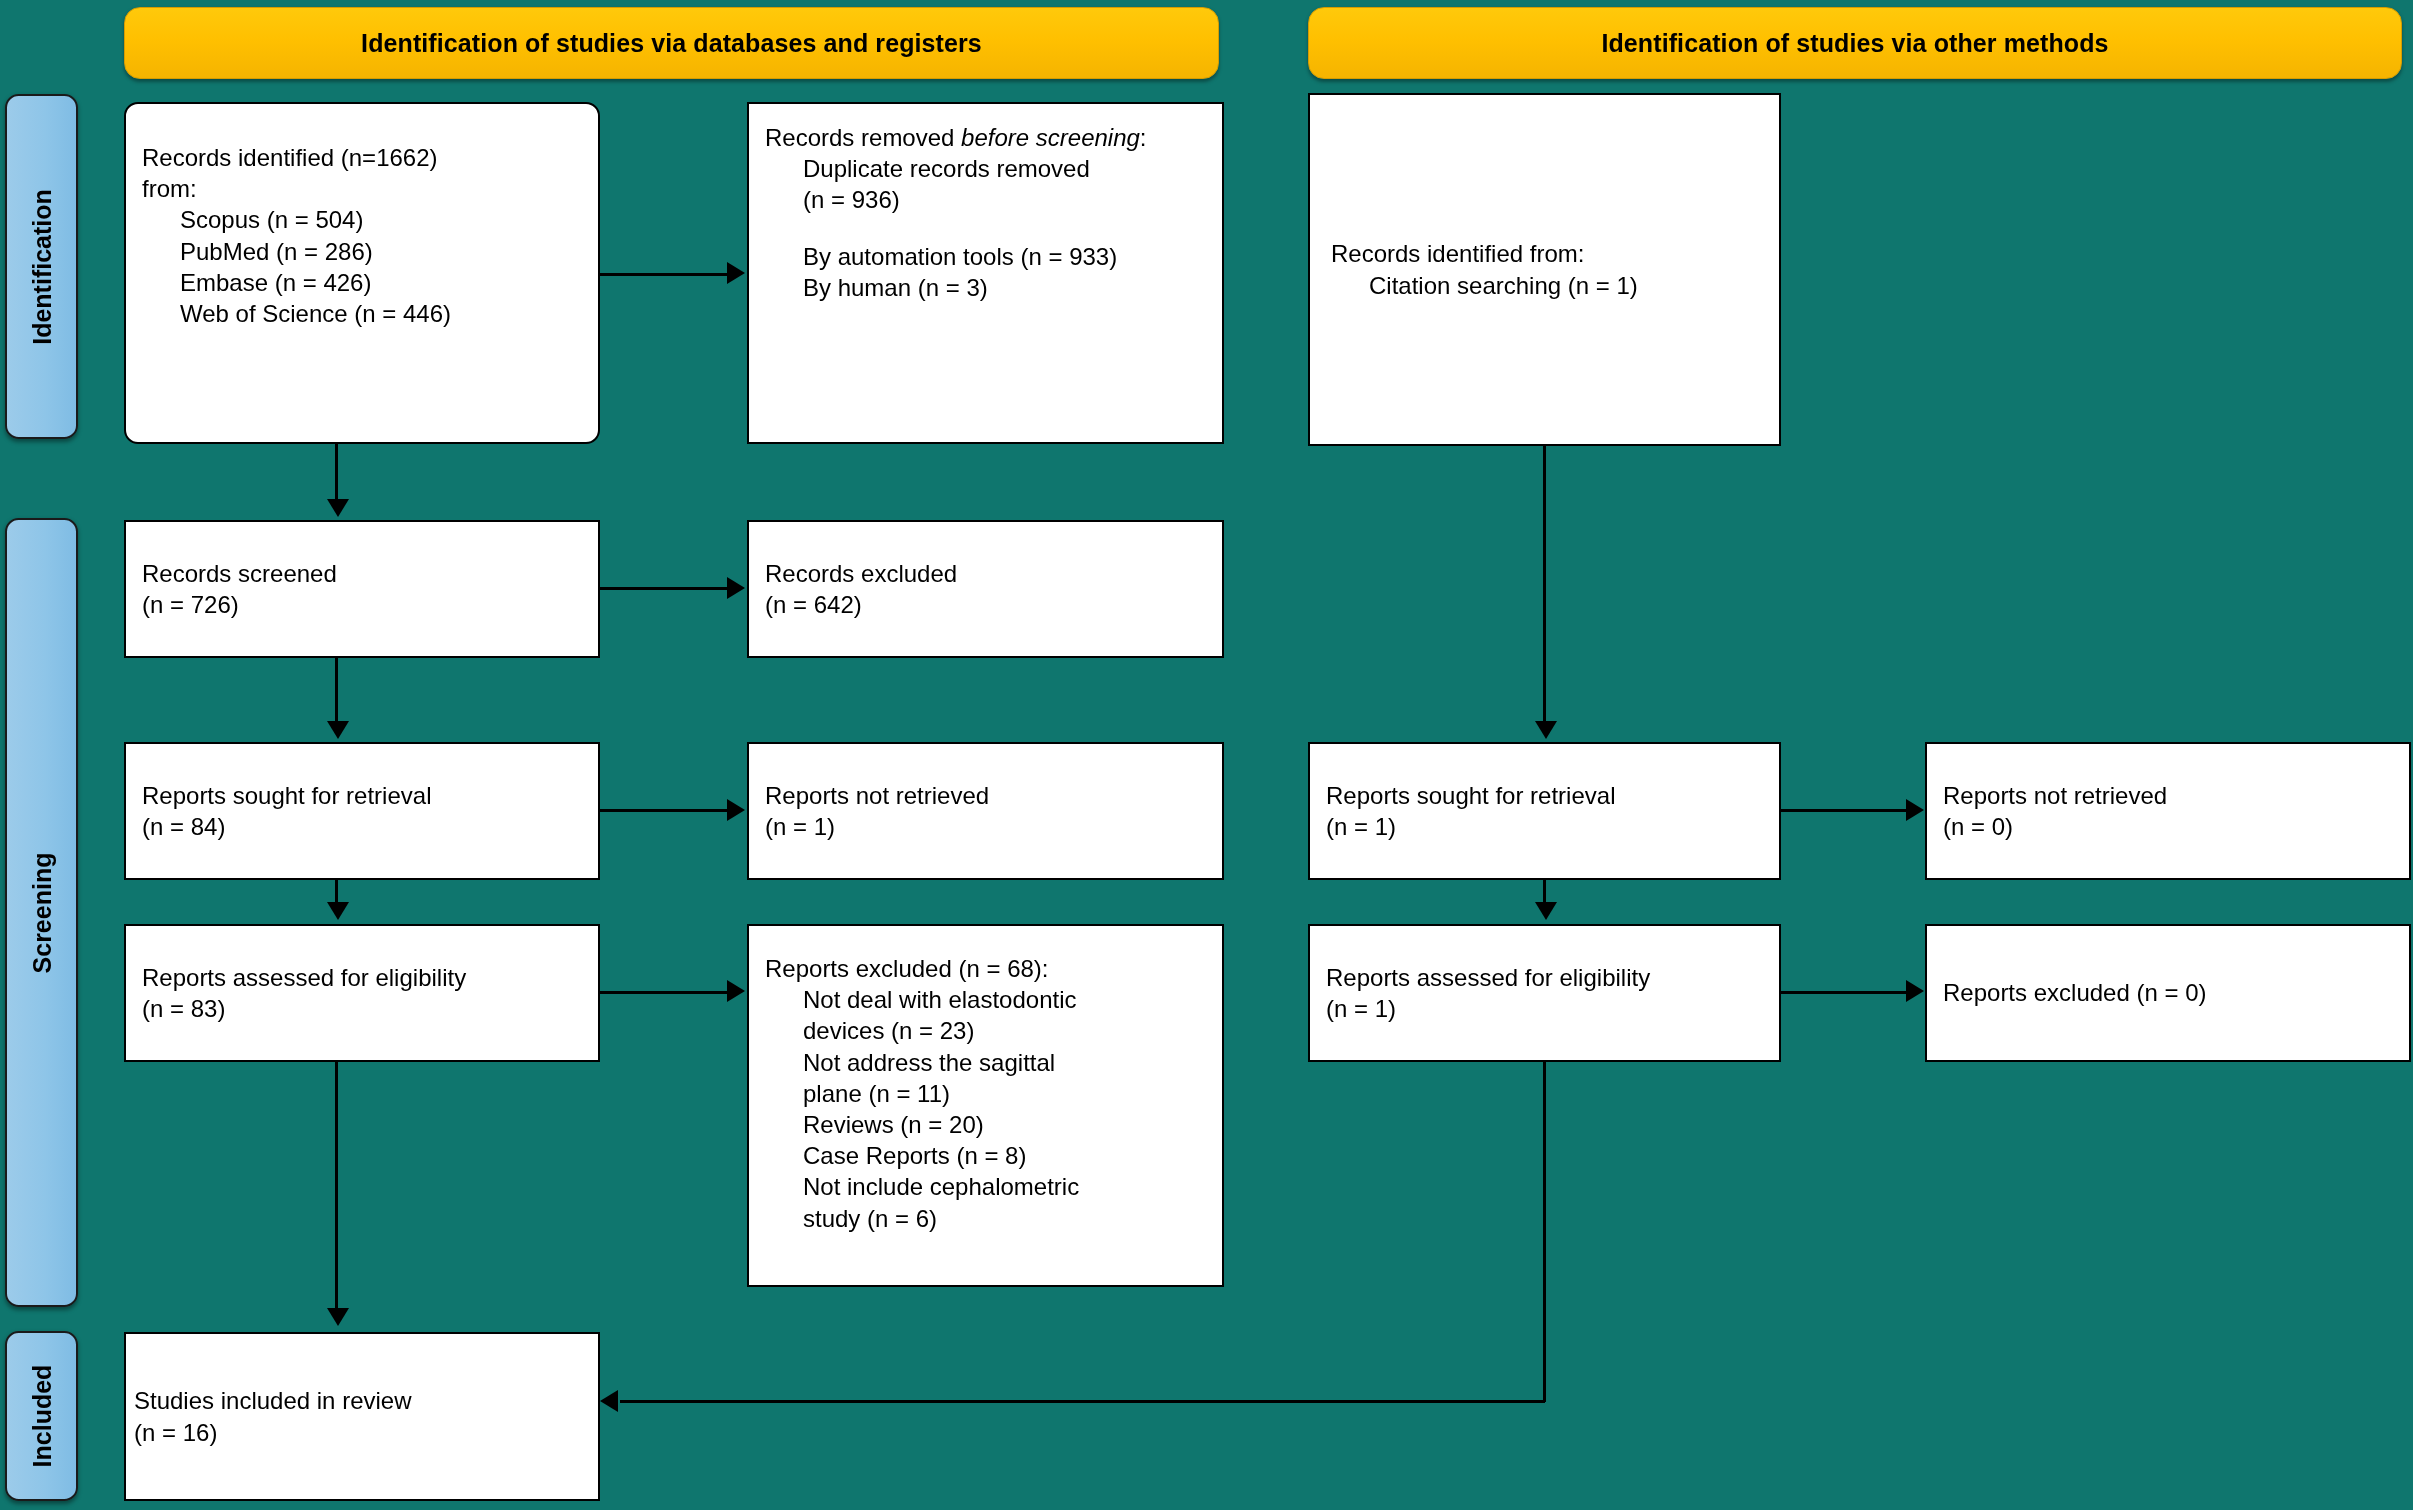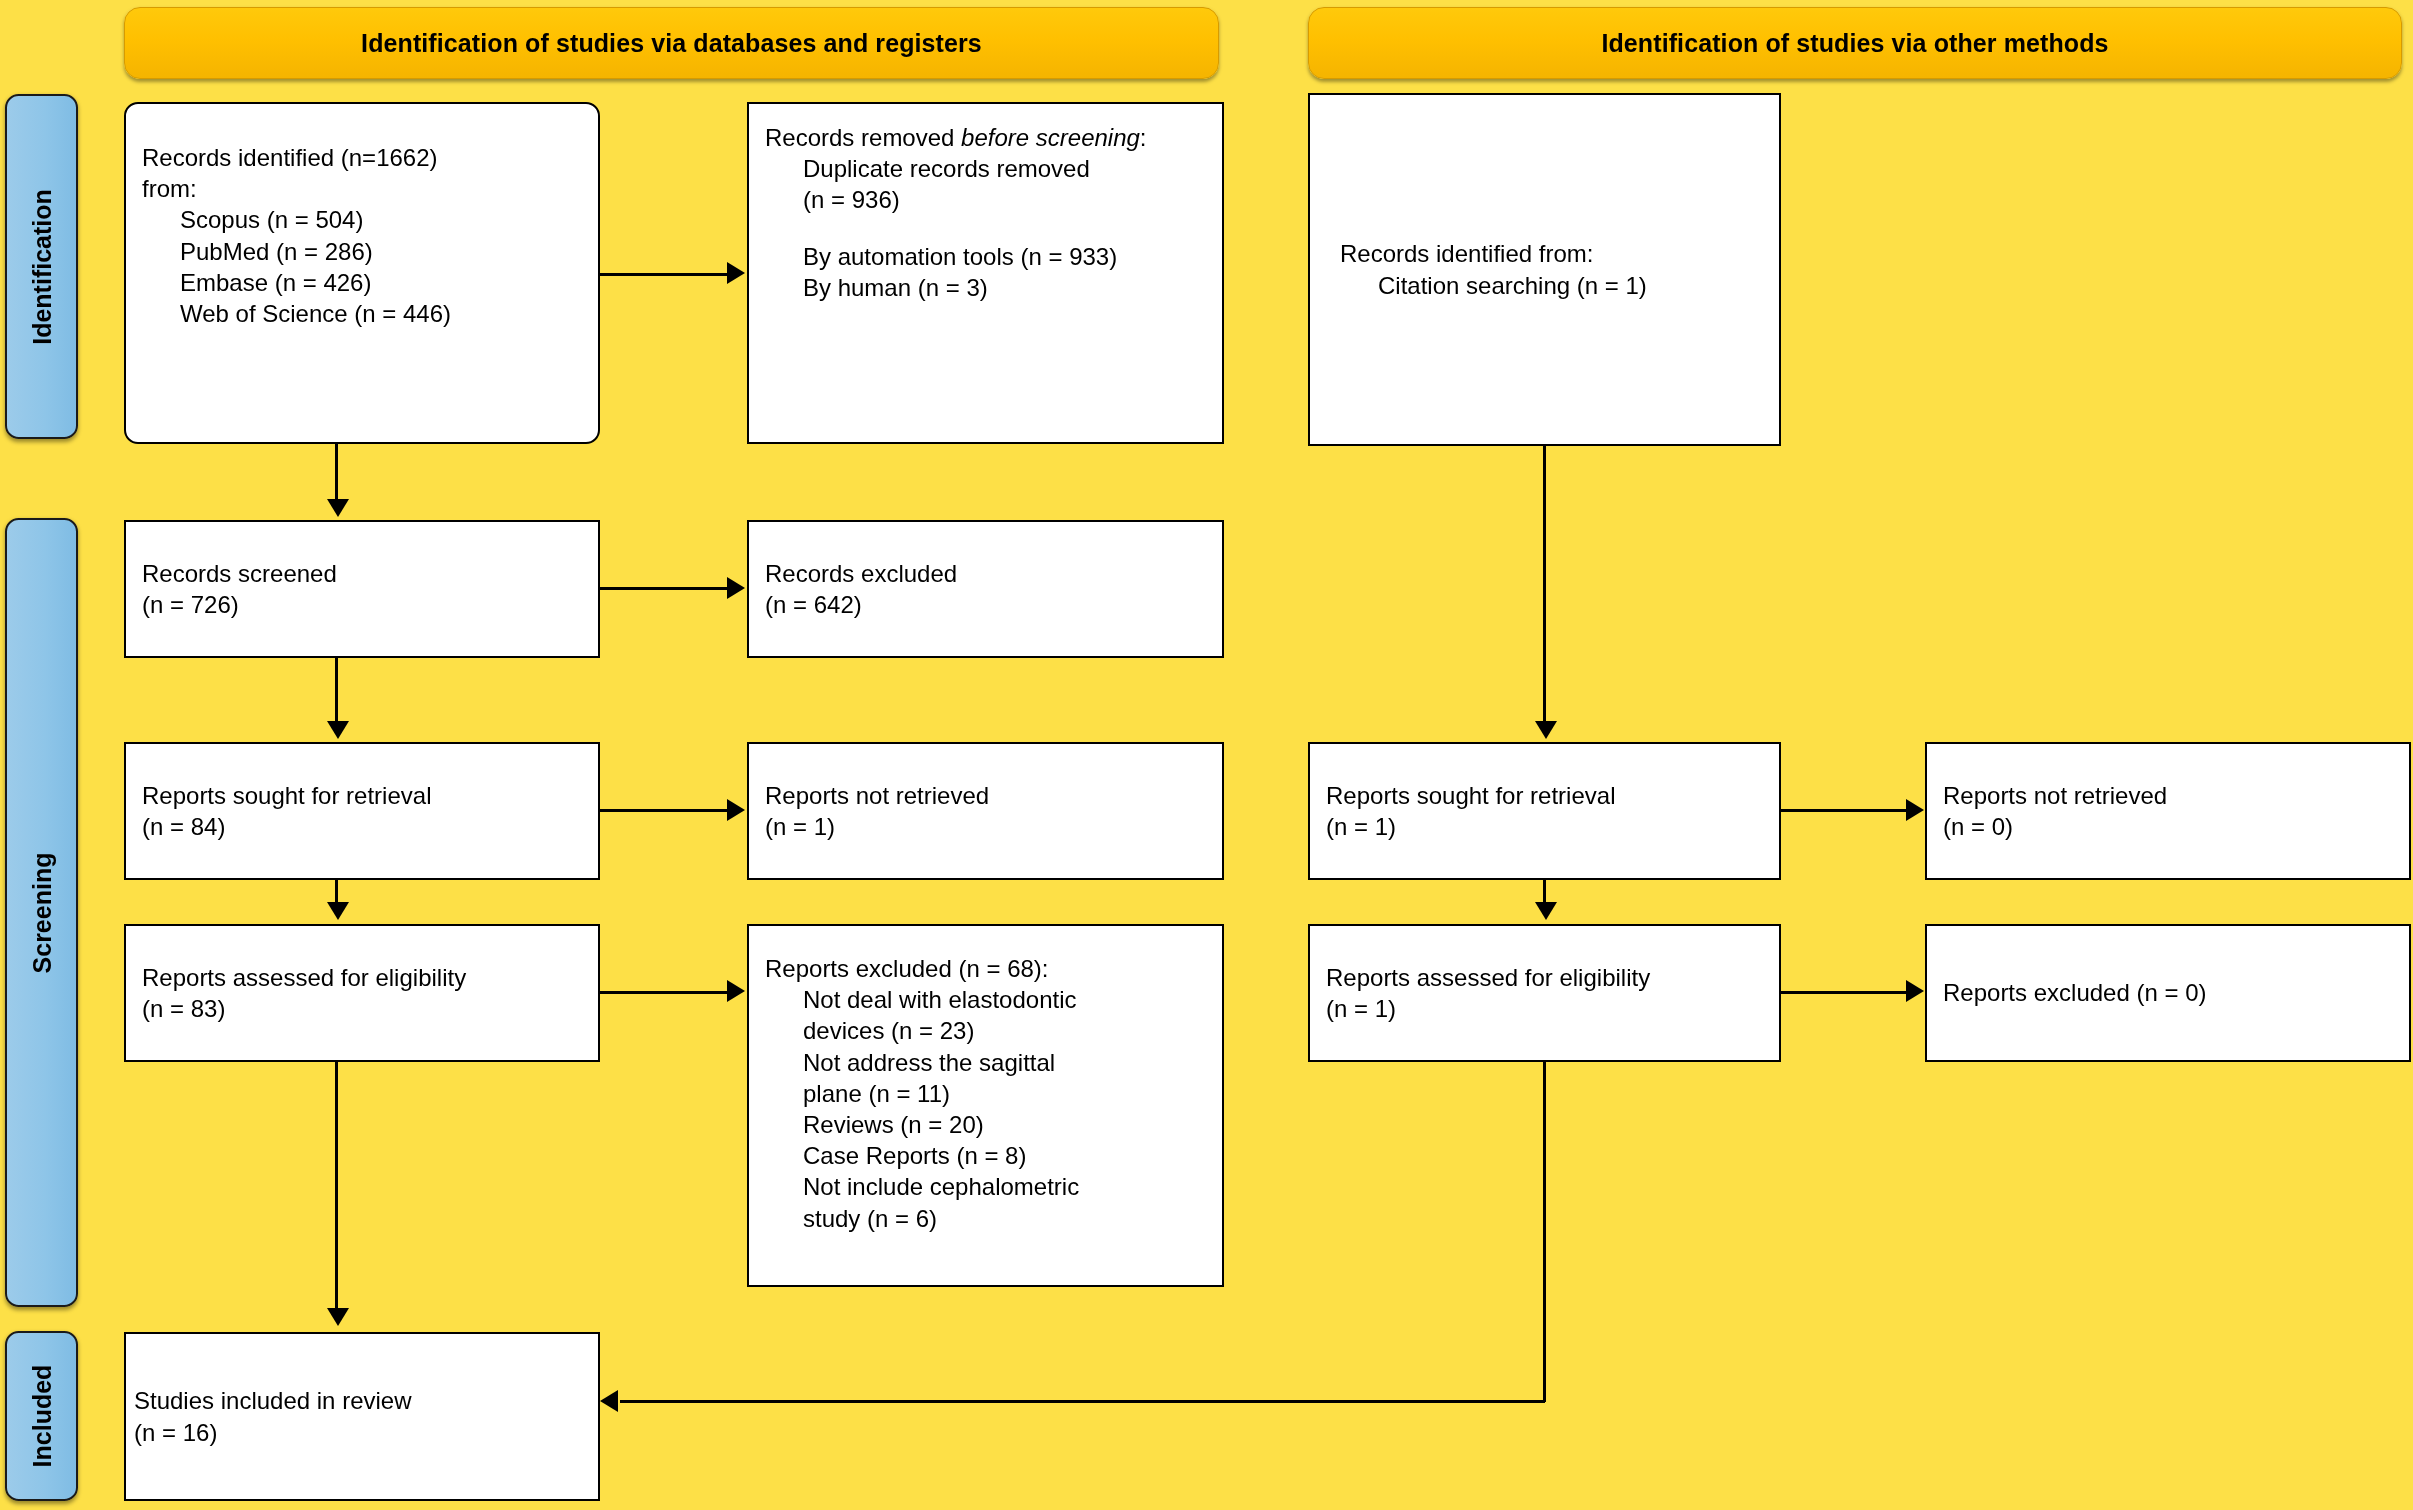--- a/index.html
+++ b/index.html
@@ -1,18 +1,18 @@
 <!DOCTYPE html>
 <html style="font-size:10px"><head>
 <meta charset="utf-8">
 <style>
   html,body{margin:0;padding:0;background:#fff;}
   body{width:2413px;height:1511px;position:relative;
        font-family:"Liberation Sans","DejaVu Sans",sans-serif;color:#000;}
-  #stage{position:absolute;left:0;top:0;width:2413px;height:1511px;overflow:hidden;background:#fde047;}
+  #stage{position:absolute;left:0;top:0;width:2413px;height:1511px;overflow:hidden;background:#0f766e;}
 
   
   .phase-header{
     position:absolute;box-sizing:border-box;
     background:linear-gradient(180deg,#FFC90B 0%,#FFC000 45%,#F5B400 100%);
     border:1.9px solid #D79B00;border-radius:16px;
     display:flex;align-items:center;justify-content:center;
     font-weight:bold;font-size:25px;letter-spacing:0.1px;
     box-shadow:0 2.5px 3.7px rgba(0,0,0,.35);
     text-align:center;color:#000;
@@ -90,21 +90,21 @@
     <div class="ln indent">Duplicate records removed</div>
     <div class="ln indent">(n = 936)</div>
     <div class="gap"></div>
     <div class="ln indent">By automation tools (n = 933)</div>
     <div class="ln indent">By human (n = 3)</div>
   </div>
 
   <div class="hline" style="left:600px;top:273px;width:128px;"></div>
   <div class="arrow-r" style="left:727px;top:262px;"></div>
 
-  <div class="fbox v-center" style="left:1308px;top:93px;width:473px;height:353px;padding-left:30px;">
+  <div class="fbox v-center" style="left:1308px;top:93px;width:473px;height:353px;padding-left:21px;">
     <div class="ln">Records identified from:</div>
     <div class="ln indent">Citation searching (n = 1)</div>
   </div>
 
   <div class="fbox v-center" style="left:124px;top:520px;width:476px;height:138px;">
     <div class="ln">Records screened</div>
     <div class="ln">(n = 726)</div>
   </div>
   <div class="fbox v-center" style="left:747px;top:520px;width:477px;height:138px;">
     <div class="ln">Records excluded</div>

